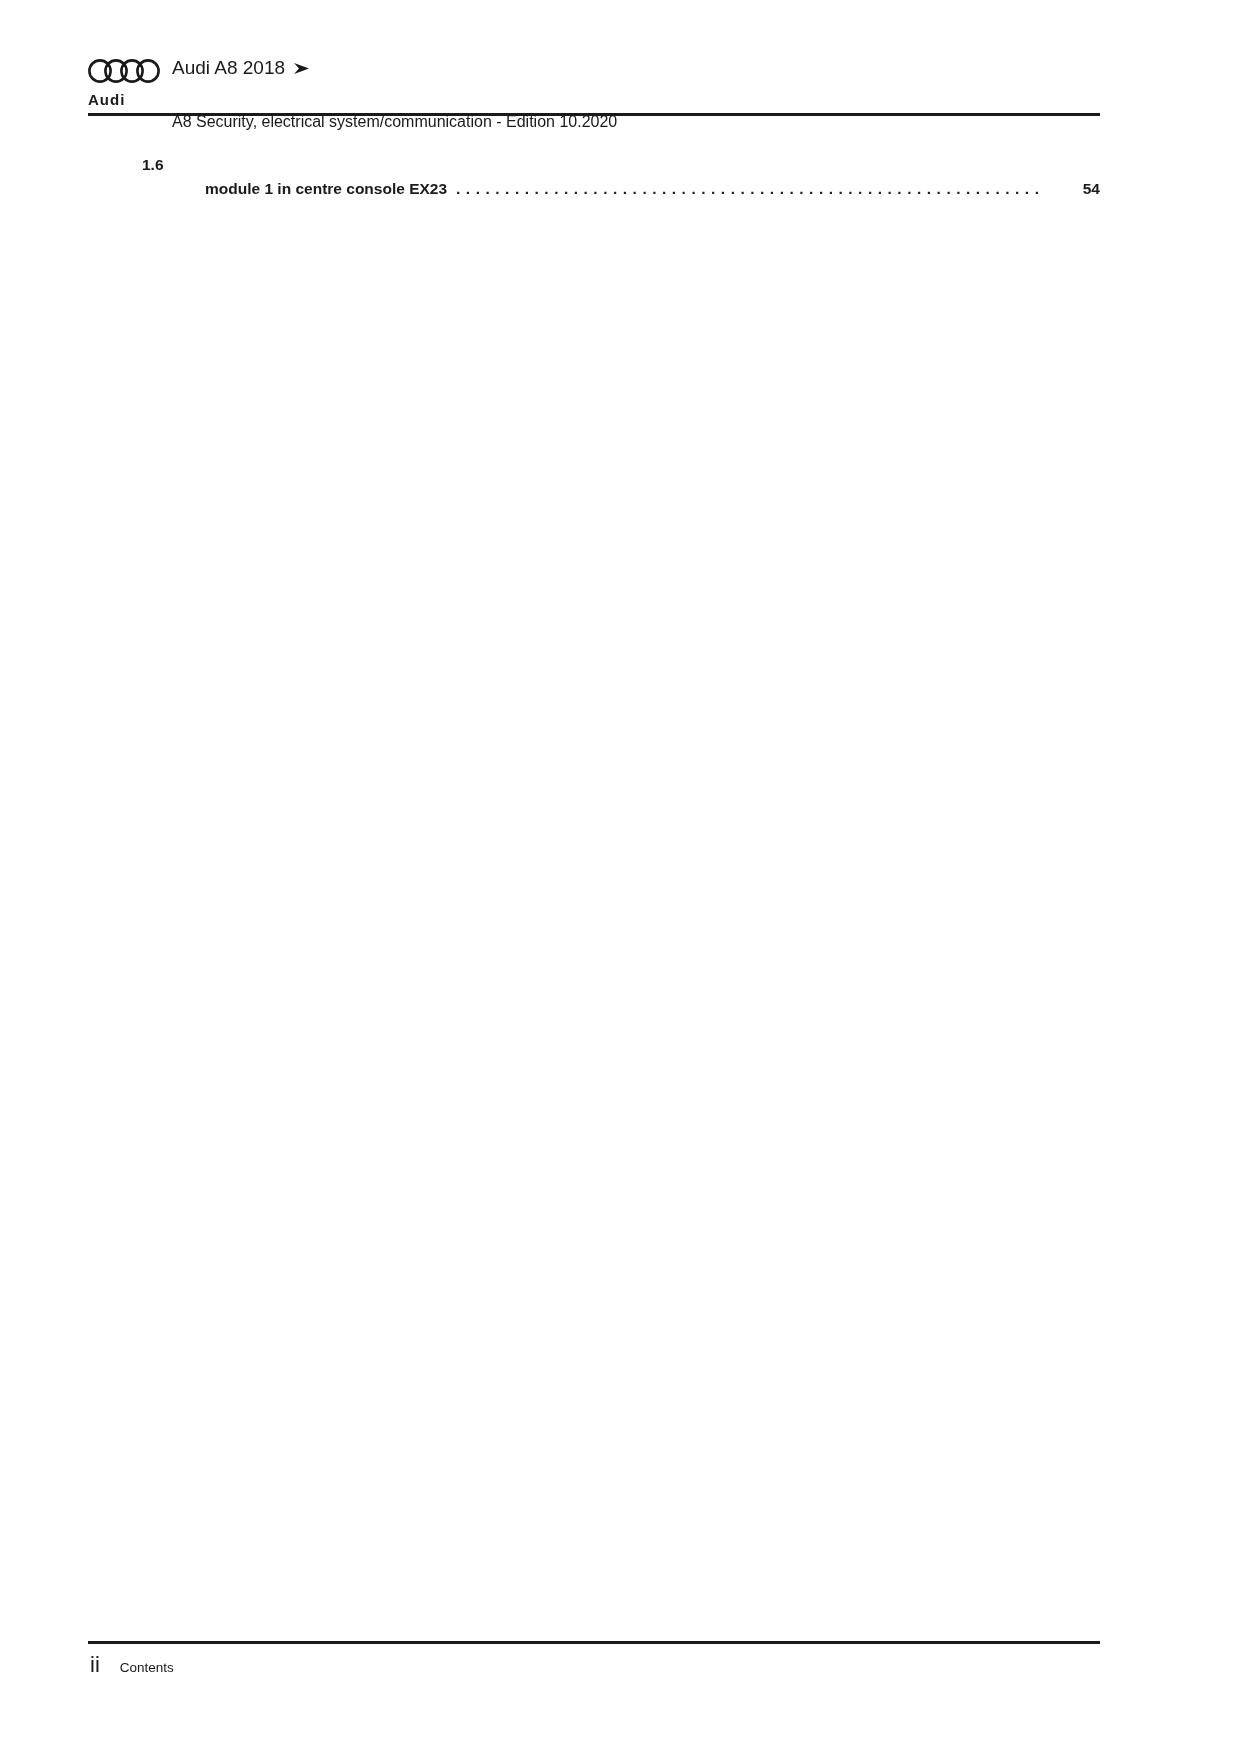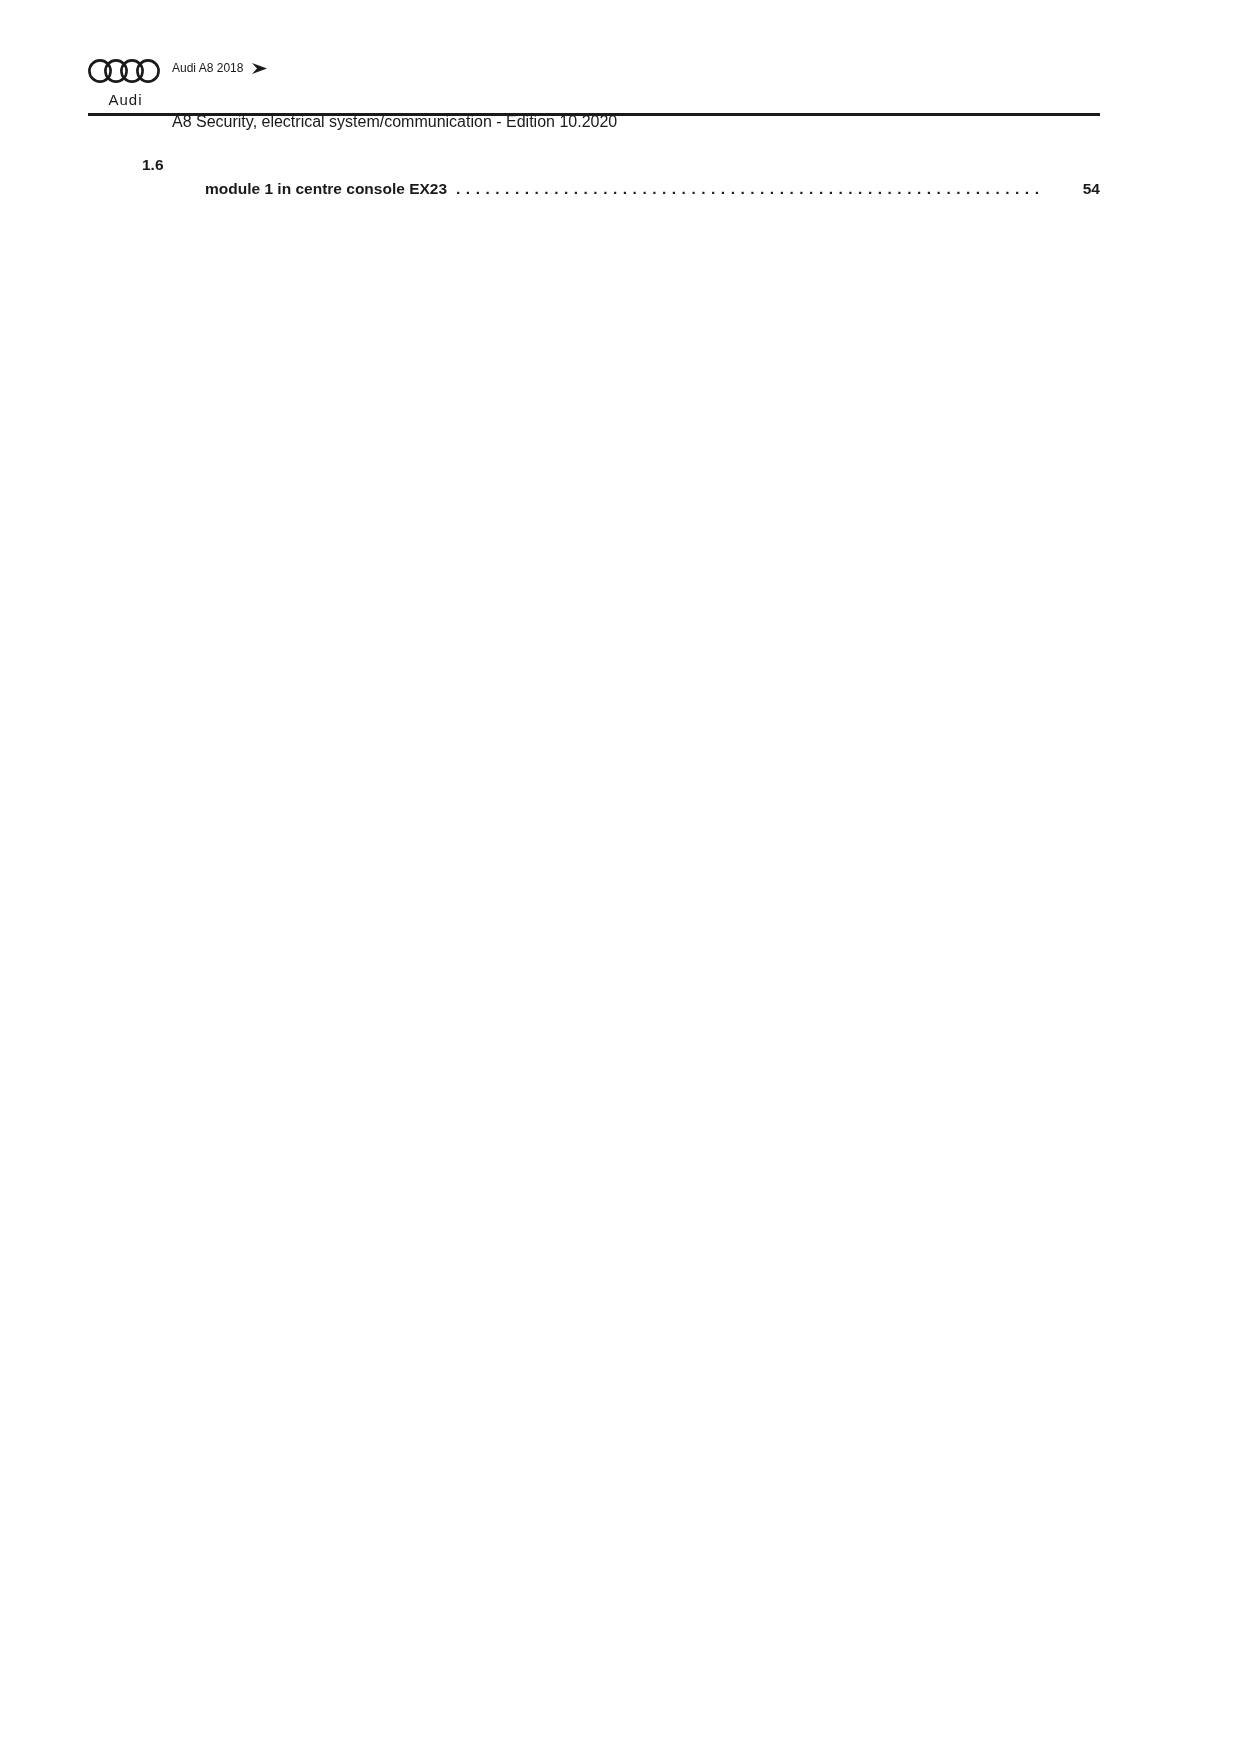--- a/index.html
+++ b/index.html
@@ -9,26 +9,26 @@
     background:#ffffff;
     font-family:"Liberation Sans","DejaVu Sans",sans-serif;
     color:#1a1a1a;
     overflow:hidden;
   }
   
   .masthead{position:absolute;left:88px;top:56px;width:1012px;}
   .brandblock{position:absolute;left:0;top:2px;width:75px;}
   .rings{display:block;}
   .wordmark{
-    display:block;text-align:center;
-    font-weight:400;font-size:15px;letter-spacing:1px;
+    display:block;
+    font-weight:700;font-size:15px;letter-spacing:1px;
     margin-top:6px;
   }
   .head-lines{position:absolute;left:84px;top:0;}
-  .head-line1{font-size:12px;line-height:24px;display:flex;align-items:center;gap:8px;}
+  .head-line1{font-size:19px;line-height:24px;display:flex;align-items:center;gap:8px;}
   .head-line2{font-size:16px;line-height:24px;margin-top:30px;}
   .arrow-glyph{display:inline-block;}
   .head-rule{position:absolute;left:88px;top:113px;width:1012px;height:3px;background:#1a1a1a;}
   
   .toc{position:absolute;left:88px;top:153px;width:1012px;}
   .row{display:flex;align-items:baseline;line-height:23.6px;font-size:15.5px;padding-left:54px;font-weight:bold;}
   .row .num{flex:0 0 63px;}
   .row .title{white-space:nowrap;}
   .row .leader{flex:1 1 auto;overflow:hidden;white-space:nowrap;min-width:22px;margin:0 12px 0 9px;}
   .row .leader::after{
@@ -77,14 +77,21 @@
         <span class="num">1.6</span>
       </div>
       <div class="row ">
         <span class="num"></span>
         <span class="title">module 1 in centre console EX23</span>
         <span class="leader"></span>
         <span class="page">54</span>
       </div>
     </div>
 
+  <div class="footer">
+    <div class="foot-rule"></div>
+    <div class="foot-line">
+      <span class="foot-page">ii</span>
+      <span class="foot-label">Contents</span>
+    </div>
+  </div>
 
 </div>
 
 </body></html>

